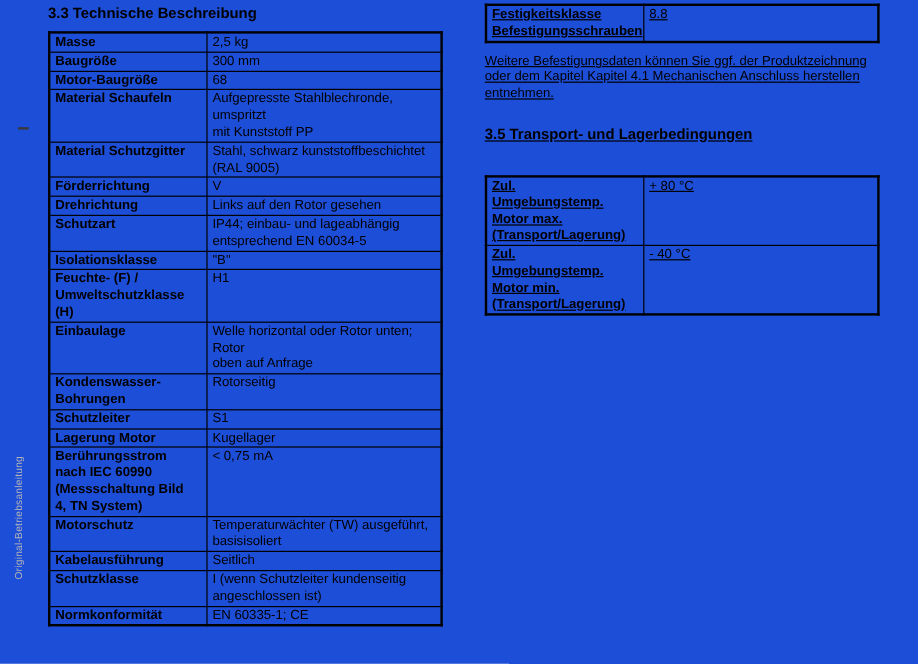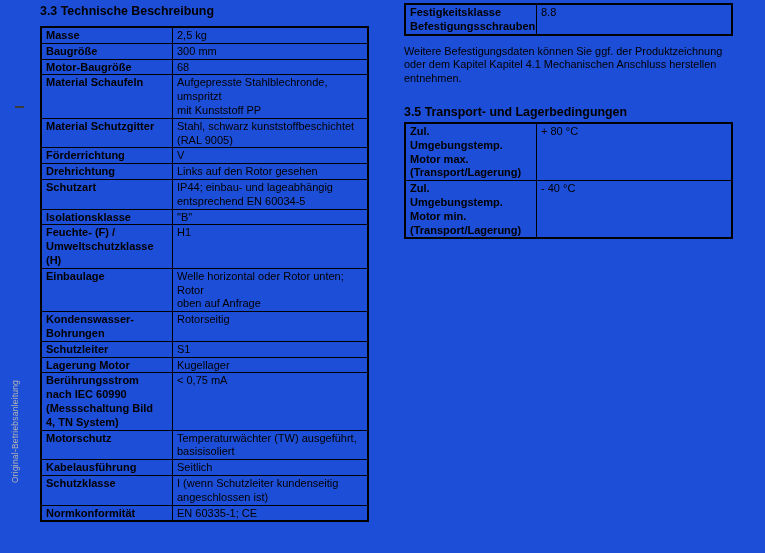--- a/index.html
+++ b/index.html
@@ -39,20 +39,21 @@
     position: absolute;
     left: 40px;
     top: 4px;
     width: 330px;
   }
   .col-right {
     position: absolute;
     left: 404px;
     top: 0px;
     width: 330px;
+    text-decoration: underline;
   }
   .heading {
     font-size: 12.4px;
     font-weight: bold;
     margin: 0 0 8px 0;
     color: #000;
   }
   .spec-table {
     border-collapse: collapse;
     table-layout: fixed;
@@ -78,21 +79,21 @@
   }
   .tbl-fastener { margin-top: 3px; }
   .note {
     margin: 9px 0 0 0;
     width: 332px;
     font-size: 10.9px;
     line-height: 13.8px;
     color: #000;
   }
   .heading-2 {
-    margin: 19px 0 3px 0;
+    margin: 19px 0 27px 0;
   }
 </style>
 </head>
 <body>
 
 <div class="page">
 
   <div class="margin-dash"></div>
 
   <div class="side-label">Original-Betriebsanleitung</div>

